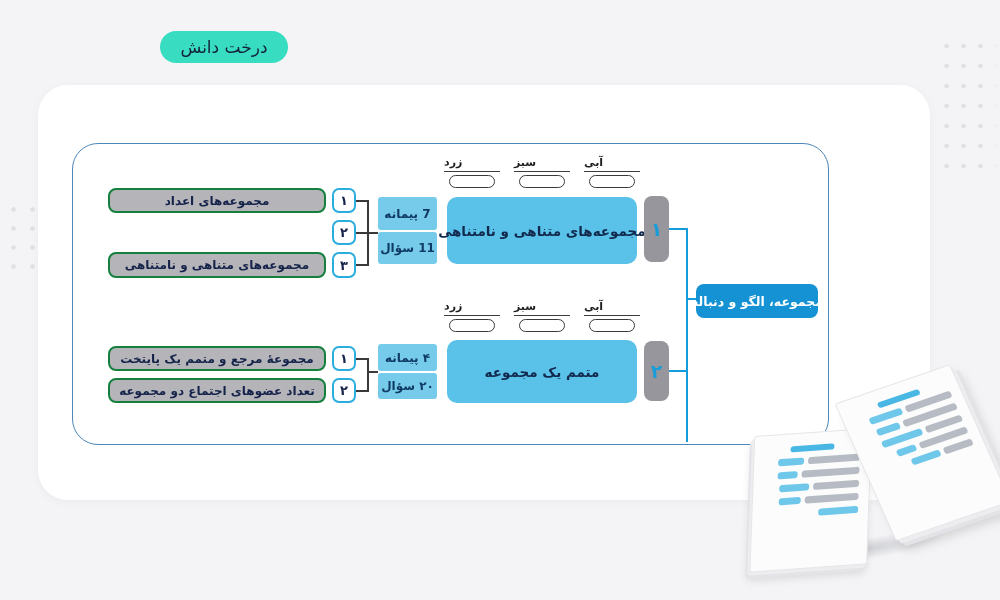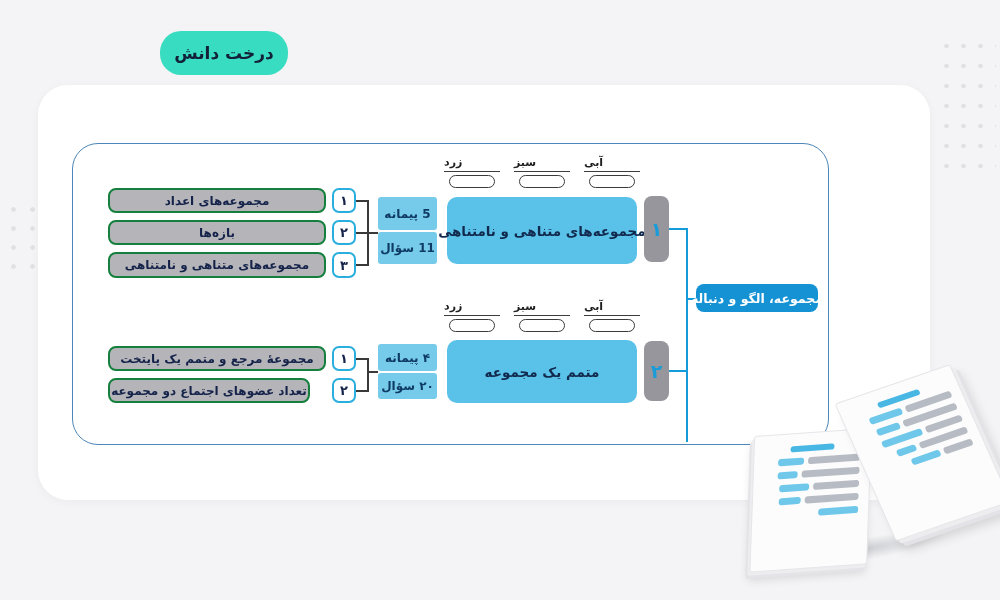--- a/index.html
+++ b/index.html
@@ -4,23 +4,23 @@
 <style>
   * { margin:0; padding:0; box-sizing:border-box; }
   html,body { width:1000px; height:600px; }
   body { font-family:"DejaVu Sans", sans-serif; background:#f4f4f6; overflow:hidden; }
   #stage { position:relative; width:1000px; height:600px; background:#f4f4f6; overflow:hidden; }
 
   .dots { position:absolute; background-image: radial-gradient(circle, #e1e1e5 2px, transparent 2.6px); }
   .dots-left { left:0px; top:196px; width:54px; height:76px; background-size:19px 19px; background-position:4px 4px; }
   .dots-tr { left:934px; top:32px; width:62px; height:144px; background-size:17px 20px; background-position:4px 4px; }
 
-  .badge { position:absolute; left:160px; top:31px; width:128px; height:44px; background:#38dcc0;
+  .badge { position:absolute; left:160px; top:31px; width:128px; height:32px; background:#38dcc0;
            border-radius:21px; display:flex; align-items:center; justify-content:center;
-           font-size:17px; font-weight:700; color:#13203a; direction:rtl; z-index:2; }
+           font-size:17px; font-weight:400; color:#13203a; direction:rtl; z-index:2; }
 
   .card { position:absolute; left:38px; top:85px; width:892px; height:415px; background:#ffffff;
           border-radius:30px; box-shadow:0 2px 10px rgba(0,0,0,0.04); z-index:1; }
 
   .container { position:absolute; left:72px; top:143px; width:757px; height:302px;
                border:1.5px solid #4d87b9; border-radius:26px; z-index:2; }
 
   .abs { position:absolute; z-index:3; }
 
   .gray-box { background:#b4b4b9; border:2px solid #15803d; border-radius:8px; color:#15234a;
@@ -89,62 +89,61 @@
   <div class="abs clg" style="left:514px; top:156px;">
     <div class="clt">سبز</div>
     <div class="clr"></div>
   </div>
   <div class="abs clg" style="left:444px; top:156px;">
     <div class="clt">زرد</div>
     <div class="clr"></div>
   </div>
 
   <div class="abs gray-box" style="left:108px; top:188px; width:218px; height:25px;">مجموعه‌های اعداد</div>
-  <div class="abs gray-box" style="left:108px; top:220px; width:218px; height:25px;">بازه‌ها</div>
   <div class="abs gray-box" style="left:108px; top:252px; width:218px; height:26px;">مجموعه‌های متناهی و نامتناهی</div>
 
   <div class="abs num-box" style="left:332px; top:188px; width:24px; height:25px;">۱</div>
   <div class="abs num-box" style="left:332px; top:220px; width:24px; height:25px;">۲</div>
   <div class="abs num-box" style="left:332px; top:252px; width:24px; height:26px;">۳</div>
 
   <div class="abs dline" style="left:356px; top:200px; width:13px; height:2px;"></div>
   <div class="abs dline" style="left:356px; top:232px; width:13px; height:2px;"></div>
   <div class="abs dline" style="left:356px; top:264px; width:13px; height:2px;"></div>
   <div class="abs dline" style="left:367px; top:200px; width:2px; height:66px;"></div>
   <div class="abs dline" style="left:369px; top:232px; width:9px; height:2px;"></div>
 
-  <div class="abs module-cell" style="left:378px; top:197px; width:59px; height:33px;">5 پیمانه</div>
+  <div class="abs module-cell" style="left:378px; top:197px; width:59px; height:33px;">7 پیمانه</div>
   <div class="abs module-cell" style="left:378px; top:232px; width:59px; height:32px;">11 سؤال</div>
 
   <div class="abs big-box" style="left:447px; top:197px; width:190px; height:67px;">مجموعه‌های متناهی و نامتناهی</div>
 
   <div class="abs strip" style="left:644px; top:196px; width:25px; height:66px;">۱</div>
 
   <div class="abs bline" style="left:669px; top:228px; width:18px; height:2px;"></div>
   <div class="abs bline" style="left:686px; top:228px; width:2px; height:214px;"></div>
   <div class="abs bline" style="left:688px; top:298px; width:8px; height:2px;"></div>
   <div class="abs bline" style="left:669px; top:370px; width:18px; height:2px;"></div>
 
-  <div class="abs chapter" style="left:696px; top:284px; width:122px; height:28px;">مجموعه، الگو و دنباله</div>
+  <div class="abs chapter" style="left:696px; top:284px; width:122px; height:34px;">مجموعه، الگو و دنباله</div>
 
   <div class="abs clg" style="left:584px; top:300px;">
     <div class="clt">آبی</div>
     <div class="clr"></div>
   </div>
   <div class="abs clg" style="left:514px; top:300px;">
     <div class="clt">سبز</div>
     <div class="clr"></div>
   </div>
   <div class="abs clg" style="left:444px; top:300px;">
     <div class="clt">زرد</div>
     <div class="clr"></div>
   </div>
 
   <div class="abs gray-box" style="left:108px; top:346px; width:218px; height:25px;">مجموعهٔ مرجع و متمم یک پایتخت</div>
-  <div class="abs gray-box" style="left:108px; top:378px; width:202px; height:25px;">تعداد عضوهای اجتماع دو مجموعه</div>
+  <div class="abs gray-box" style="left:108px; top:378px; width:218px; height:25px;">تعداد عضوهای اجتماع دو مجموعه</div>
 
   <div class="abs num-box" style="left:332px; top:346px; width:24px; height:25px;">۱</div>
   <div class="abs num-box" style="left:332px; top:378px; width:24px; height:25px;">۲</div>
 
   <div class="abs dline" style="left:356px; top:358px; width:13px; height:2px;"></div>
   <div class="abs dline" style="left:356px; top:390px; width:13px; height:2px;"></div>
   <div class="abs dline" style="left:367px; top:358px; width:2px; height:34px;"></div>
   <div class="abs dline" style="left:369px; top:371px; width:9px; height:2px;"></div>
 
   <div class="abs module-cell" style="left:378px; top:344px; width:59px; height:27px;">۴ پیمانه</div>

